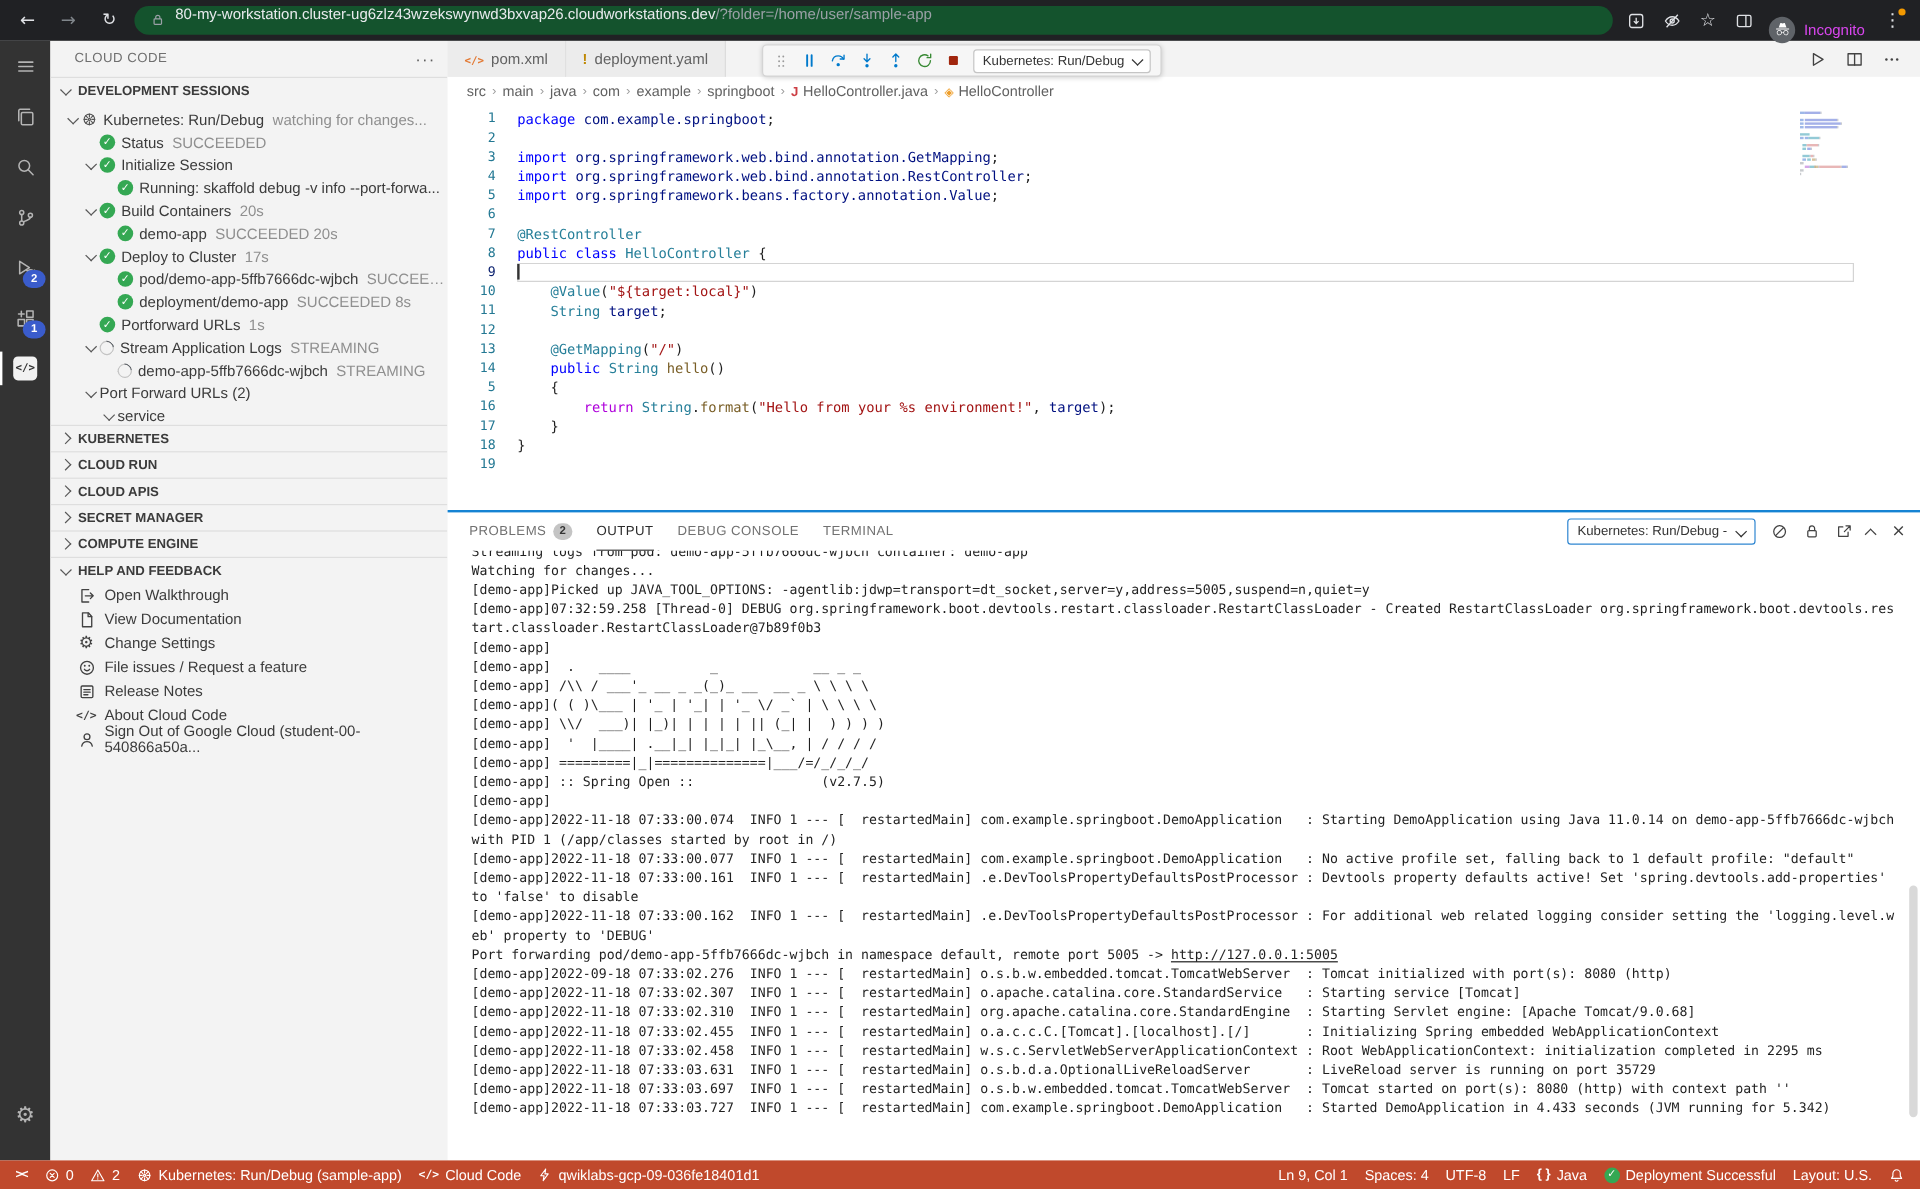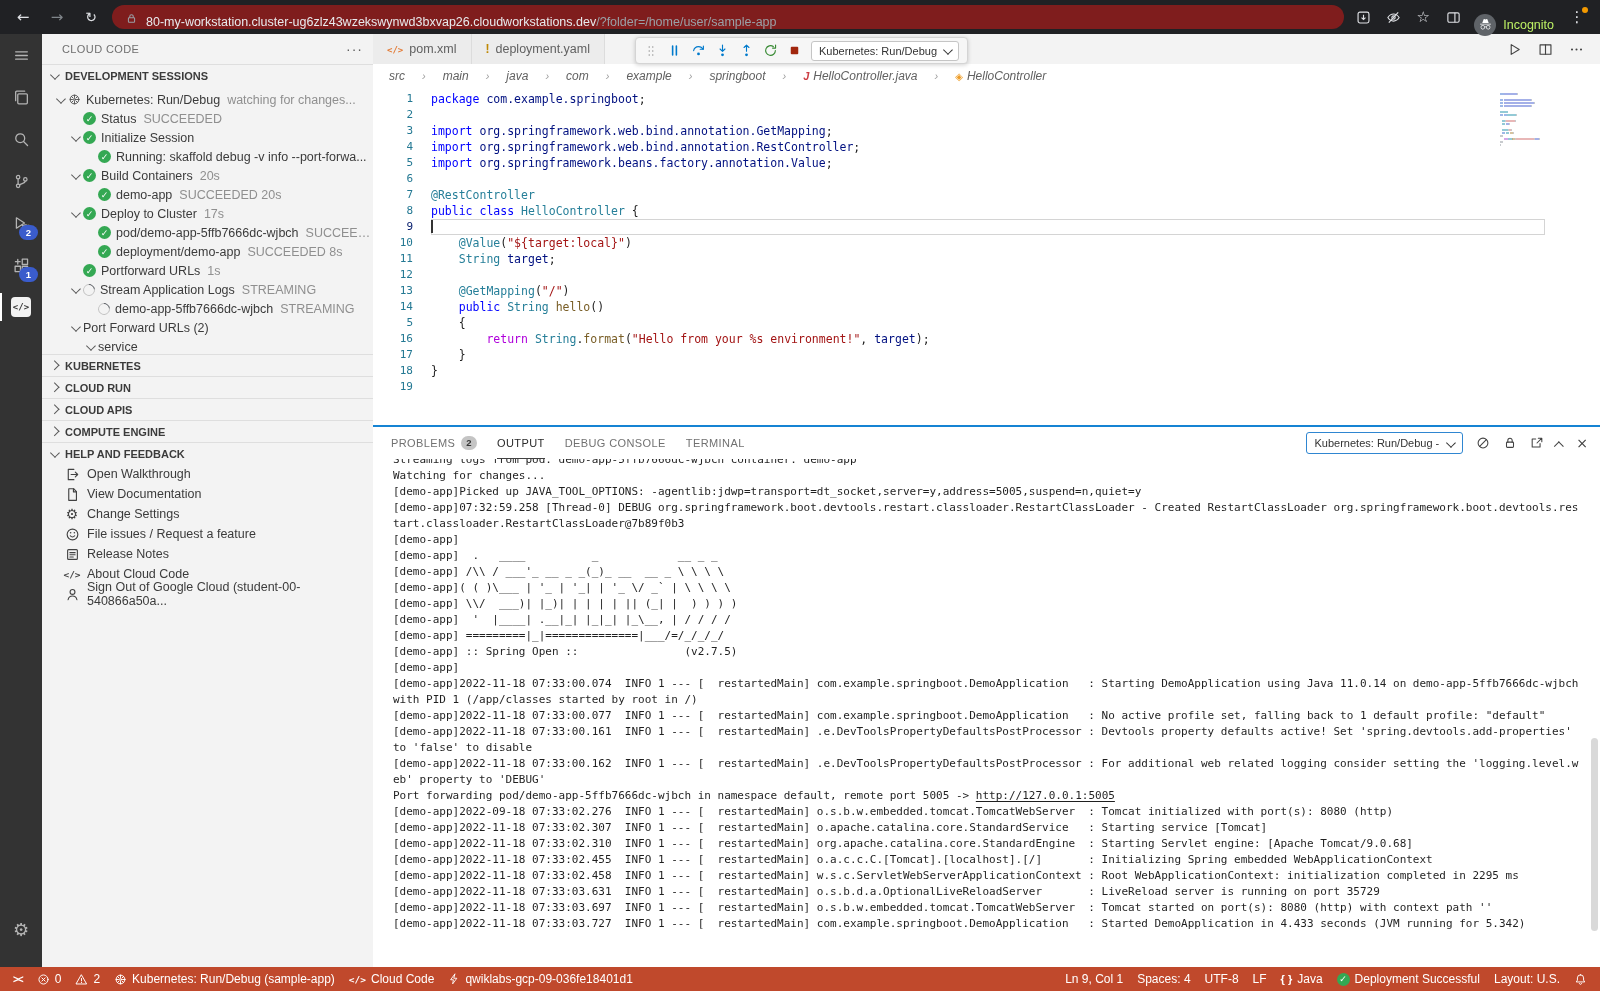--- a/index.html
+++ b/index.html
@@ -10,26 +10,26 @@
         font-family:"Liberation Sans",sans-serif;-webkit-font-smoothing:antialiased;}
   .glyph{font-family:"DejaVu Sans",sans-serif;line-height:1;}
   svg{display:block}
 
   
   .browser{position:absolute;top:0;left:0;right:0;height:34px;background:#202124;display:flex;
            align-items:center;padding:0 10px;gap:8px;z-index:50;}
   .nav-btn{width:26px;height:26px;border-radius:50%;color:#dfe1e5;display:flex;align-items:center;
            justify-content:center;flex:none;cursor:pointer;position:relative;}
   .nav-btn.dim{color:#80868b;}
-  .addr{flex:1;height:24px;background:#7f1d1d;border-radius:12px;display:flex;align-items:flex-end;
+  .addr{flex:1;height:24px;background:#14532d;border-radius:12px;display:flex;align-items:flex-start;
         padding:0 12px;gap:8px;min-width:0;}
   .addr .url{color:#e8eaed;font-size:12.5px;white-space:nowrap;overflow:hidden;}
   .addr .path{color:#9aa0a6;}
   .b-ic{color:#dfe1e5;display:flex;align-items:center;justify-content:center;width:22px;height:22px;flex:none;cursor:pointer;}
-  .incog{display:flex;align-items:center;gap:7px;color:#bef264;font-size:12.5px;flex:none;padding:0 2px;margin-top:15px;}
+  .incog{display:flex;align-items:center;gap:7px;color:#d946ef;font-size:12.5px;flex:none;padding:0 2px;margin-top:15px;}
   .incog-av{width:22px;height:22px;border-radius:50%;background:#5f6368;display:flex;align-items:center;justify-content:center;}
   .kebab{position:relative;}
   .kebab .dot{position:absolute;top:3px;right:2px;width:6px;height:6px;border-radius:50%;background:#f29900;}
 
   
   .ide{position:absolute;top:34px;left:0;right:0;bottom:0;background:#fff;}
 
   
   .activity{position:absolute;top:0;left:0;width:42px;bottom:24px;background:#333333;display:flex;
             flex-direction:column;align-items:stretch;}
@@ -79,21 +79,21 @@
   .tab{display:flex;align-items:center;gap:6px;padding:0 14px;font-size:12.5px;color:#616161;
        background:#ececec;border-right:1px solid #dcdcdc;cursor:pointer;}
   .tab-actions{margin-left:auto;display:flex;align-items:center;gap:16px;padding-right:16px;color:#424242;}
   .tab-actions>span{cursor:pointer;}
   .dbg-toolbar{position:absolute;left:262px;top:3px;height:25px;background:#f6f6f6;border:1px solid #d4d4d4;
                border-radius:4px;box-shadow:0 1px 4px rgba(0,0,0,.18);display:flex;align-items:center;
                gap:9px;padding:0 8px;z-index:5;}
   .dbg-ic{display:flex;align-items:center;cursor:pointer;}
   .dbg-select{display:flex;align-items:center;gap:7px;border:1px solid #c5c5c5;border-radius:3px;height:18px;
               padding:0 7px;font-size:11px;color:#333;background:#fff;cursor:pointer;}
-  .crumbs{height:23px;display:flex;align-items:center;gap:16px;padding:0 16px;font-size:12px;color:#616161;flex:none;background:#fff;font-style:italic;}
+  .crumbs{height:23px;display:flex;align-items:center;gap:4px;padding:0 16px;font-size:12px;color:#616161;flex:none;background:#fff;}
   .crumb{display:flex;align-items:center;gap:4px;cursor:pointer;white-space:nowrap;}
   .crumb-sep{color:#9d9d9d;font-size:11px;padding:0 1px;}
 
   .editor{flex:1;position:relative;background:#fff;overflow:hidden;}
   .code{position:absolute;left:0;right:55px;top:4px;}
   .cl{display:flex;height:16px;line-height:16px;font-family:"DejaVu Sans Mono",monospace;font-size:11.5px;}
   .ln{width:40px;text-align:right;color:#237893;flex:none;font-size:11px;}
   .ct{margin-left:18px;white-space:pre;flex:1;color:#1e1e1e;position:relative;}
   .cl.cur .ct{box-shadow:inset 0 0 0 1px #d4d4d4;}
   .cl.cur .ln{color:#0b216f;}
@@ -412,20 +412,26 @@
           <div class="sec-head">
             <span class="tw">
               <span class="chev r"></span>
             </span>
             <span>CLOUD APIS</span>
           </div>
           <div class="sec-head">
             <span class="tw">
               <span class="chev r"></span>
             </span>
+            <span>SECRET MANAGER</span>
+          </div>
+          <div class="sec-head">
+            <span class="tw">
+              <span class="chev r"></span>
+            </span>
             <span>COMPUTE ENGINE</span>
           </div>
         </div>
       <div class="sec-head">
         <span class="tw">
             <span class="chev d"></span>
           </span>
         <span>HELP AND FEEDBACK</span>
       </div>
       <div>

